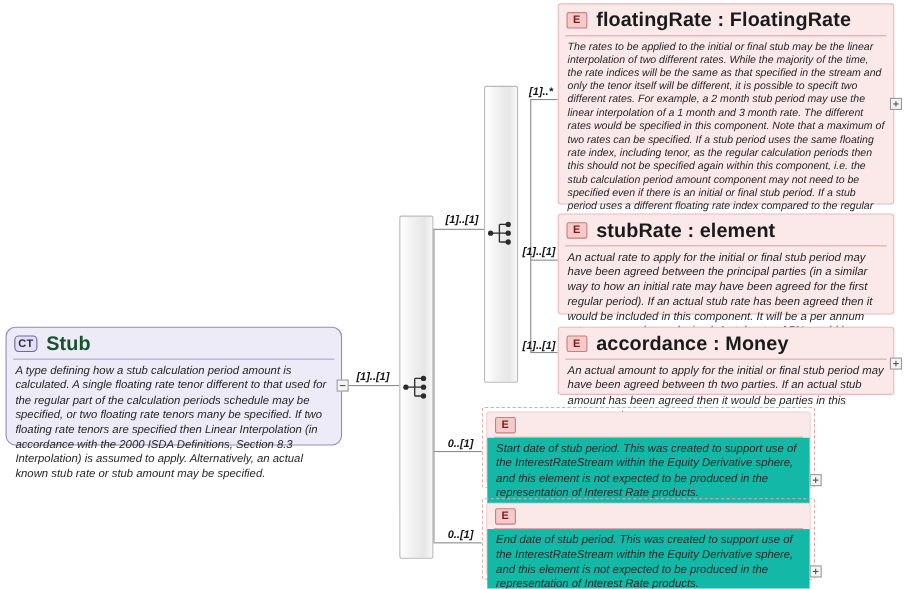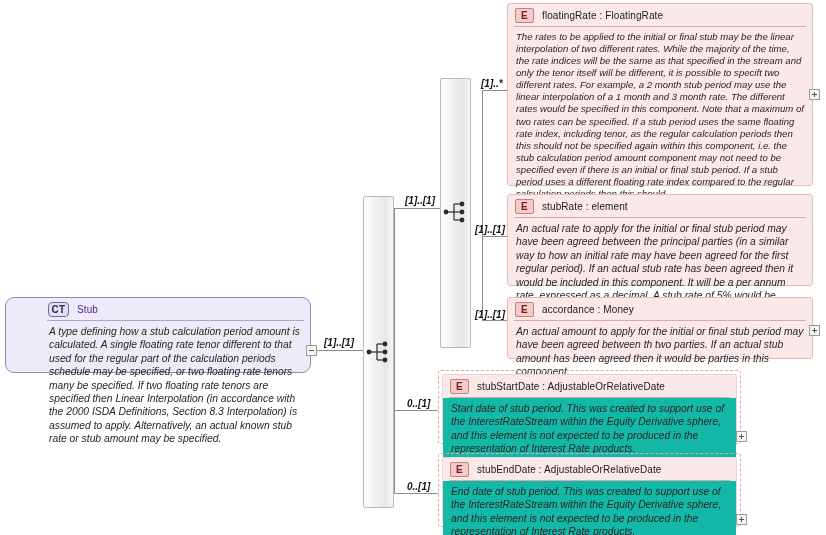--- a/index.html
+++ b/index.html
@@ -35,22 +35,22 @@
     justify-content: center;
     width: 19px;
     height: 15px;
     font-size: 10px;
     font-weight: bold;
     letter-spacing: .3px;
     box-sizing: border-box;
     border-radius: 2px;
   }
   .node-title {
-    font-size: 10px;
-    font-weight: normal;
+    font-size: 18px;
+    font-weight: bold;
     letter-spacing: .1px;
     white-space: nowrap;
   }
   .node-doc {
     font-style: italic;
     font-size: 10.3px;
     line-height: 1.30;
     padding: 4px 8px 5px 8px;
     color: #262626;
   }
@@ -61,21 +61,21 @@
     border: 1px solid #8f8bbf;
     border-radius: 9px;
   }
   .node.ct .badge {
     background: #e2e0f2;
     border: 1px solid #6b68a8;
     color: #2a2a52;
     border-radius: 4px;
     width: 21px;
   }
-  .node.ct .node-title { color: #4c1d95; }
+  .node.ct .node-title { color: #14532d; }
   .node.ct .hr {
     height: 1px;
     background: #a9a6cc;
     margin: 0 6px;
   }
 
   
   .node.el {
     background: #fbe9e9;
     border: 1px solid #e8b9b9;
@@ -222,21 +222,21 @@
 <div class="card" style="left:481px; top:78px;">[1]..*</div>
 
 <div class="card" style="left:475px; top:224px;">[1]..[1]</div>
 
 <div class="card" style="left:475px; top:309px;">[1]..[1]</div>
 
 <div class="card" style="left:407px; top:398px;">0..[1]</div>
 
 <div class="card" style="left:407px; top:481px;">0..[1]</div>
 
-<div class="node ct" style="left:5px; top:297px; width:306px; height:76px;padding-left:35px;">
+<div class="node ct" style="left:5px; top:297px; width:306px; height:108px;">
   <div class="node-header">
     <span class="badge">CT</span>
     <span class="node-title">Stub</span>
   </div>
   <div class="hr"></div>
   <div class="node-doc">A type defining how a stub calculation period amount is calculated. A single floating rate tenor different to that used for the regular part of the calculation periods schedule may be specified, or two floating rate tenors many be specified. If two floating rate tenors are specified then Linear Interpolation (in accordance with the 2000 ISDA Definitions, Section 8.3 Interpolation) is assumed to apply. Alternatively, an actual known stub rate or stub amount may be specified.</div>
 </div>
 <div class="toggle minus" style="left:306px; top:345px;"></div>
 
 <div class="node el" style="left:507px; top:3px; width:306px; height:183px;">
@@ -266,31 +266,29 @@
   </div>
   <div class="hr"></div>
   <div class="node-doc">An actual amount to apply for the initial or final stub period may have been agreed between th two parties. If an actual stub amount has been agreed then it would be parties in this component.</div>
 </div>
 <div class="toggle plus" style="left:809px; top:325px;"></div>
 
 <div class="node el optional" style="left:438px; top:370px; width:303px; height:74px;">
   <div class="inner">
     <div class="node-header">
       <span class="badge">E</span>
-      <span class="node-title">stubStartDate : AdjustableOrRelativeDate</span>
     </div>
     <div class="hr"></div>
     <div class="node-doc">Start date of stub period. This was created to support use of the InterestRateStream within the Equity Derivative sphere, and this element is not expected to be produced in the representation of Interest Rate products.</div>
   </div>
 </div>
 <div class="toggle plus" style="left:736px; top:431px;"></div>
 
 <div class="node el optional" style="left:438px; top:453px; width:303px; height:74px;">
   <div class="inner">
     <div class="node-header">
       <span class="badge">E</span>
-      <span class="node-title">stubEndDate : AdjustableOrRelativeDate</span>
     </div>
     <div class="hr"></div>
     <div class="node-doc">End date of stub period. This was created to support use of the InterestRateStream within the Equity Derivative sphere, and this element is not expected to be produced in the representation of Interest Rate products.</div>
   </div>
 </div>
 <div class="toggle plus" style="left:736px; top:514px;"></div>
 
 </body></html>

